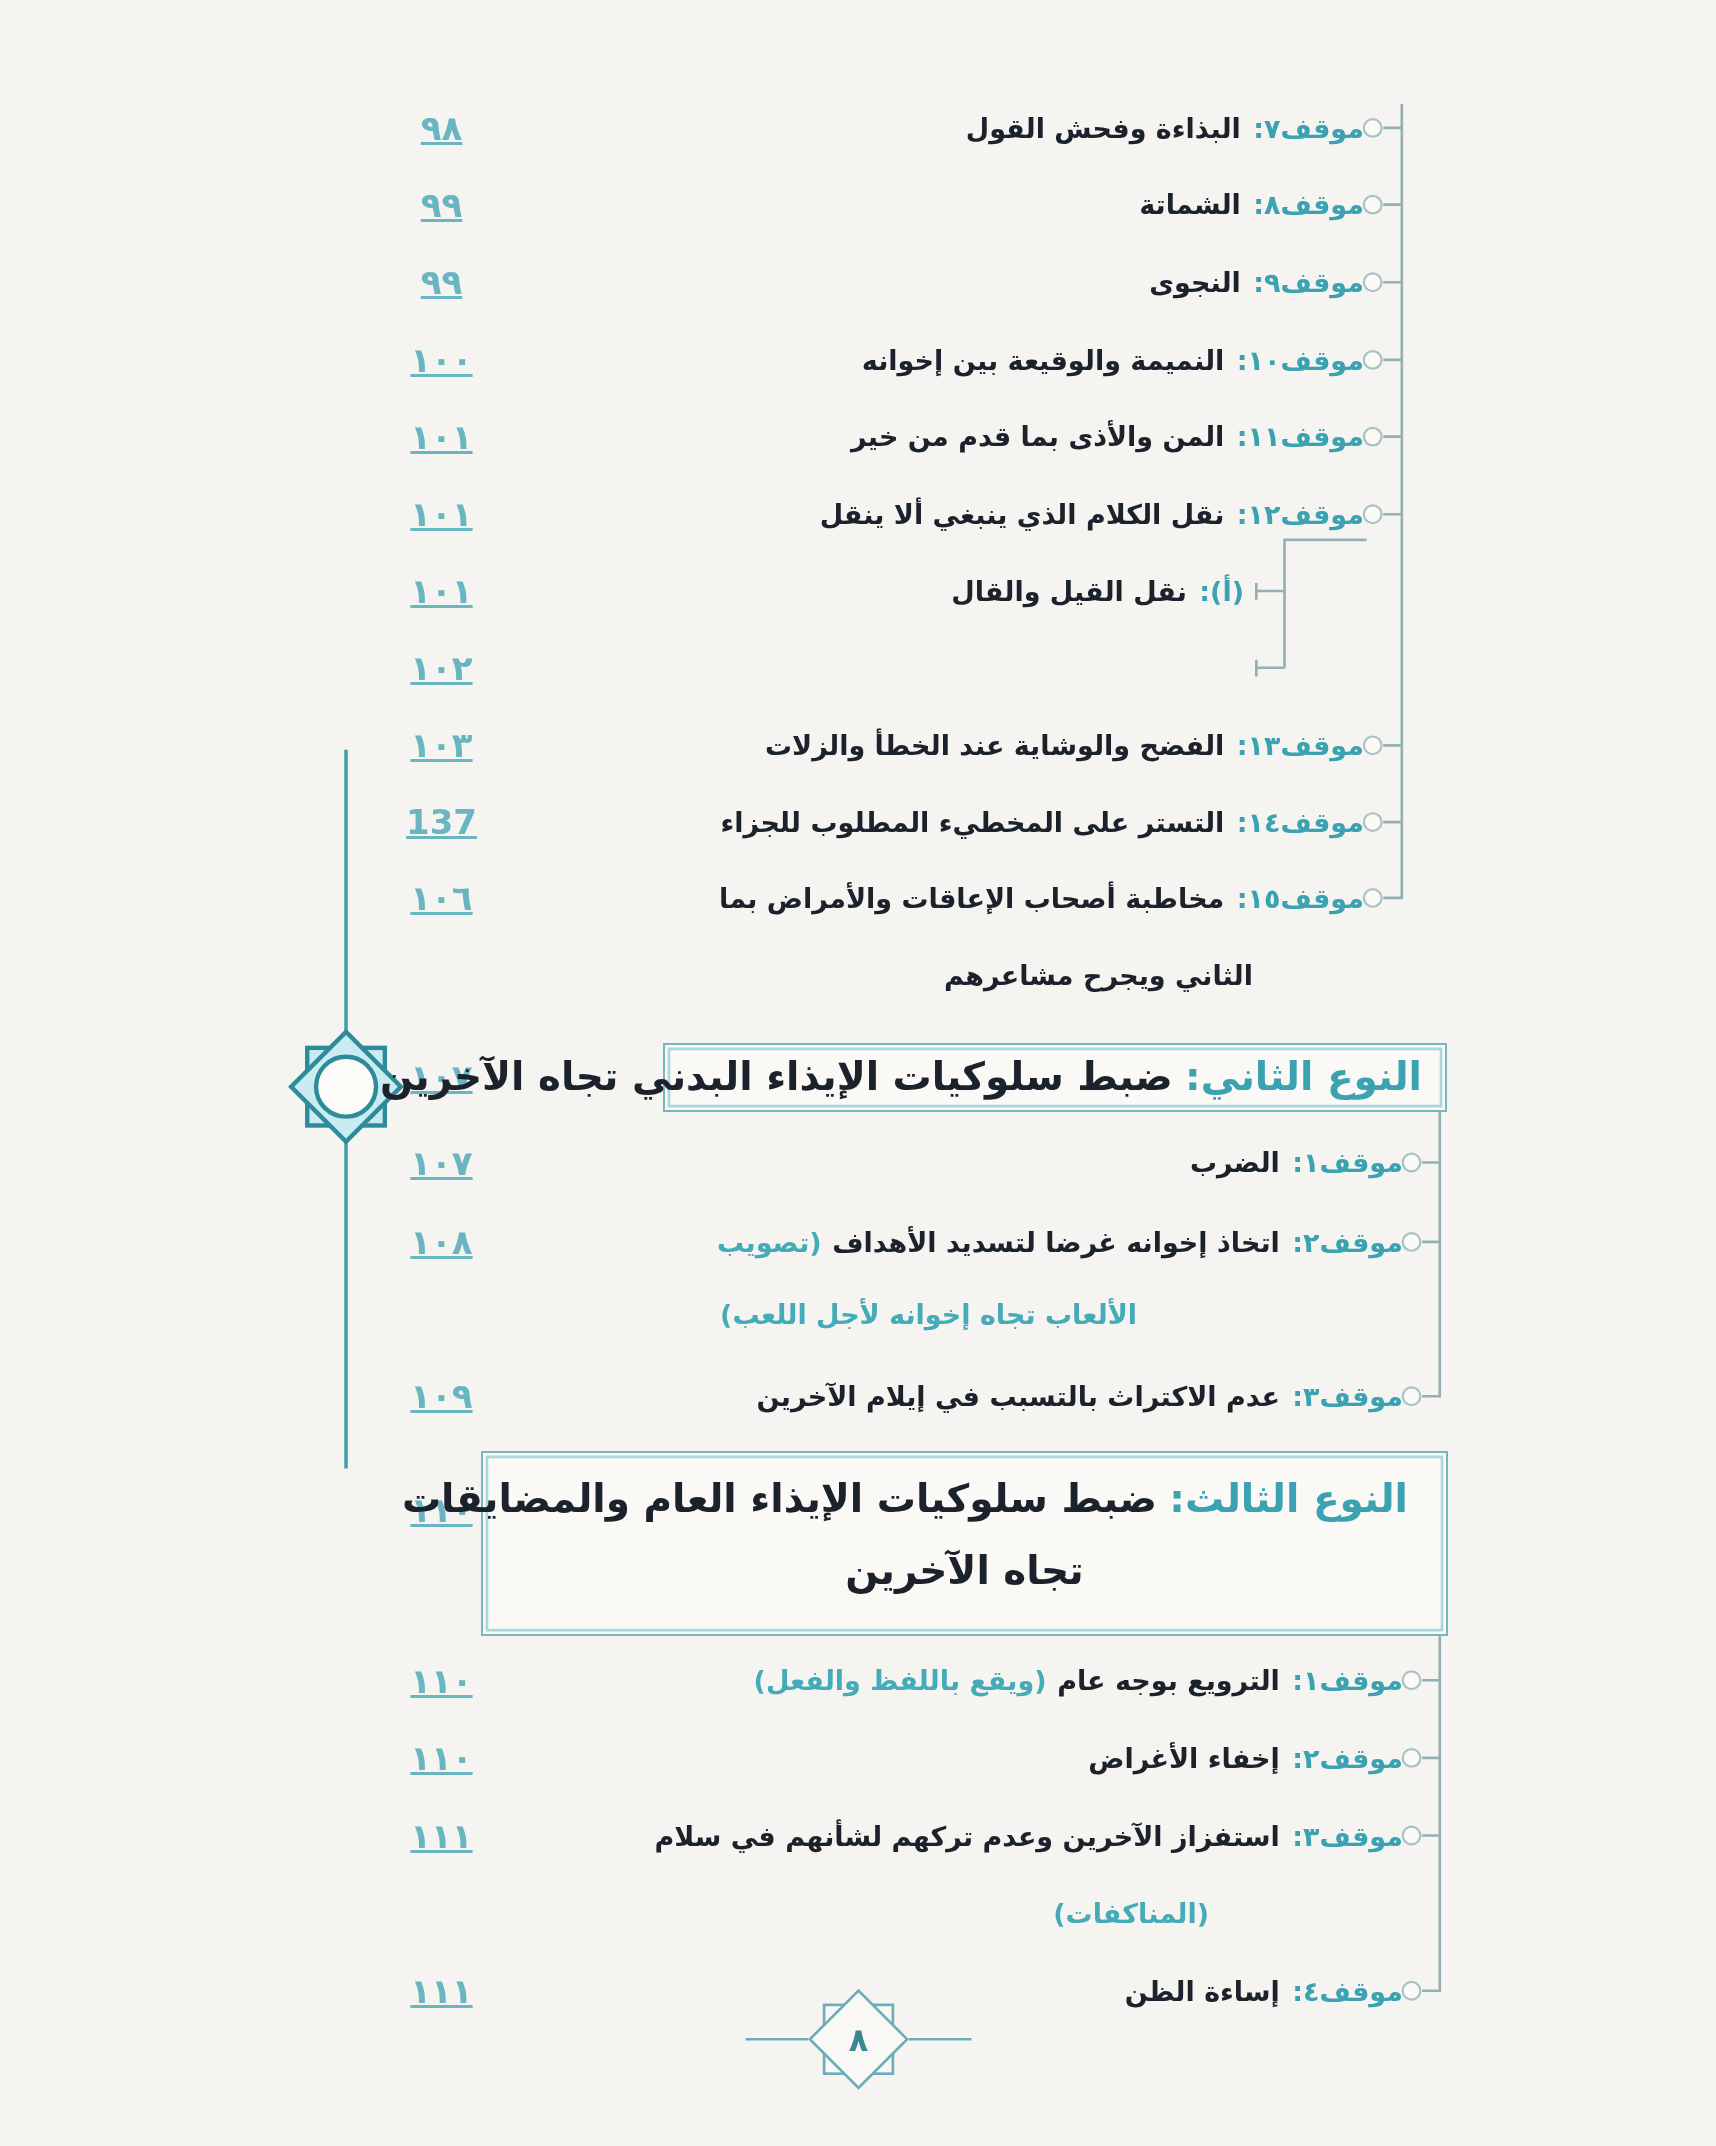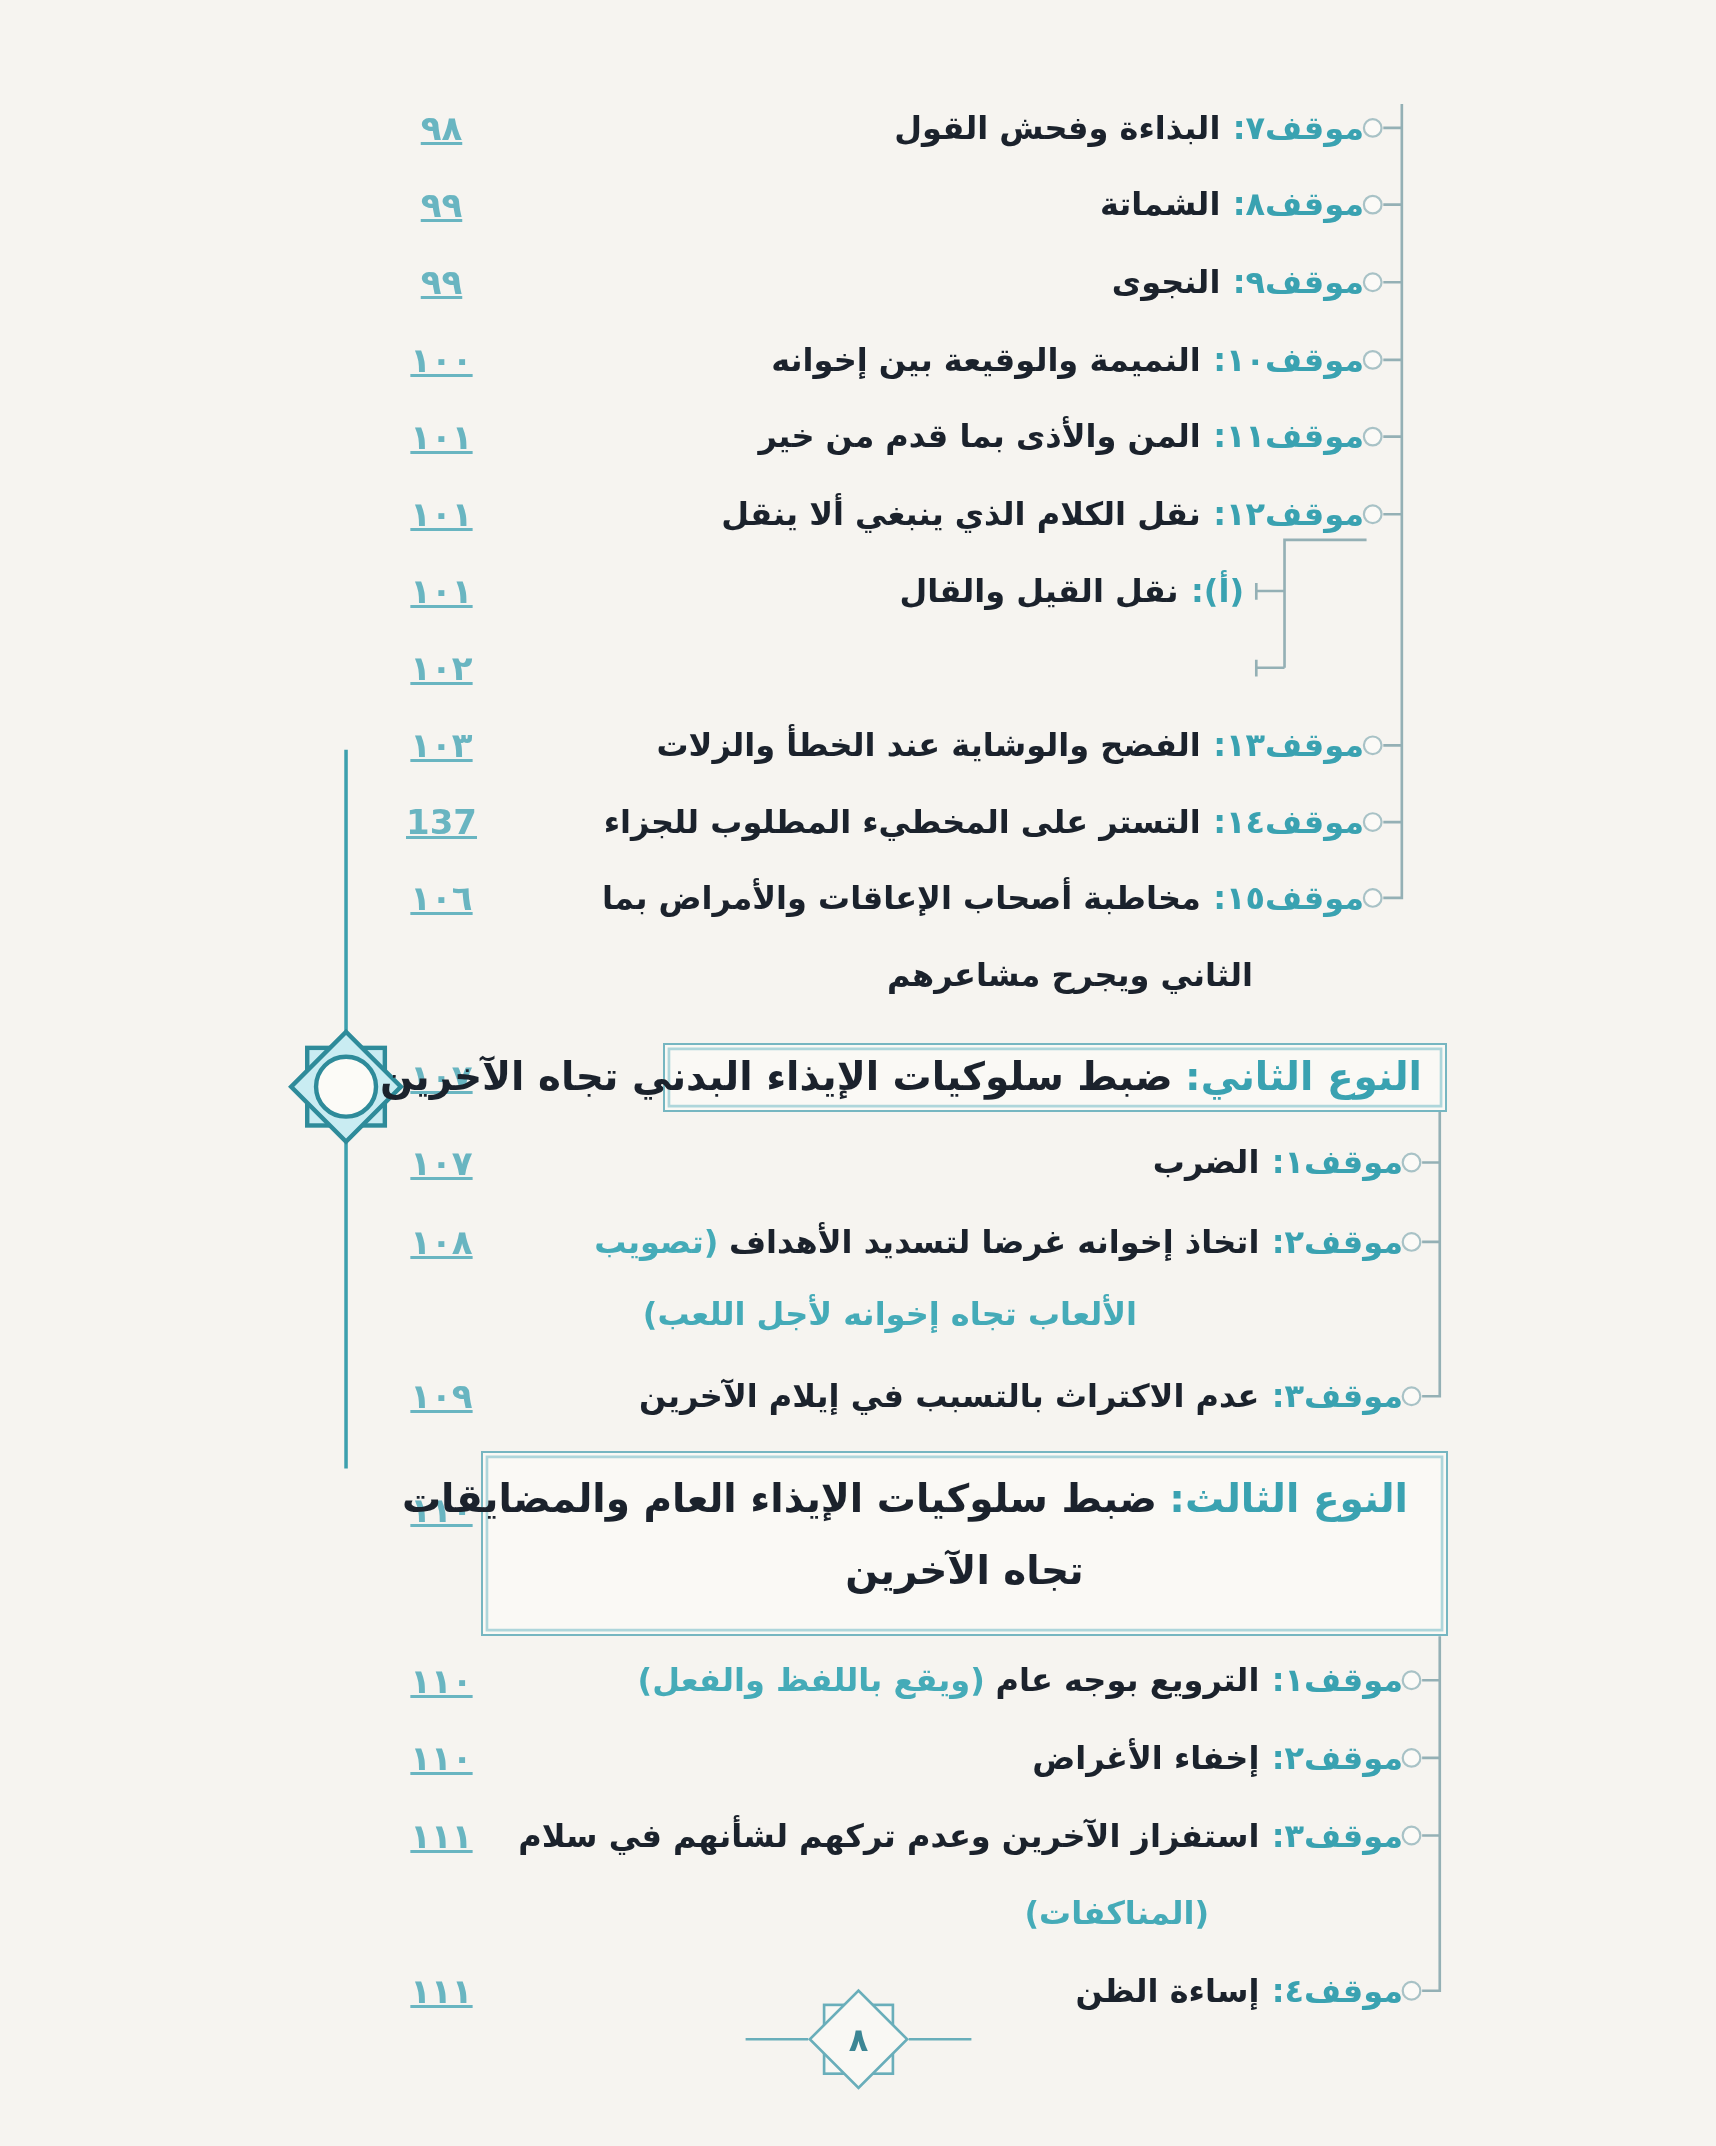--- a/index.html
+++ b/index.html
@@ -8,21 +8,21 @@
     width:1717px;height:2146px;
     margin:0 auto;
     background:#f6f4f0;
     font-family:"DejaVu Sans",sans-serif;
     overflow:hidden;
   }
   .row{
     position:absolute;
     direction:rtl;
     white-space:nowrap;
-    font-size:32px;
+    font-size:27px;
     font-weight:700;
     color:#1b222c;
     height:55px;
     line-height:55px;
   }
   .row .lbl{color:#3aa2b1;margin-left:12.4px;}
   .row .txt{color:#1b222c;}
   .row .tail{color:#45abb8;margin-right:10.6px;}
   .cont-teal{color:#45abb8;}
   .cont-dark{color:#1b222c;}

